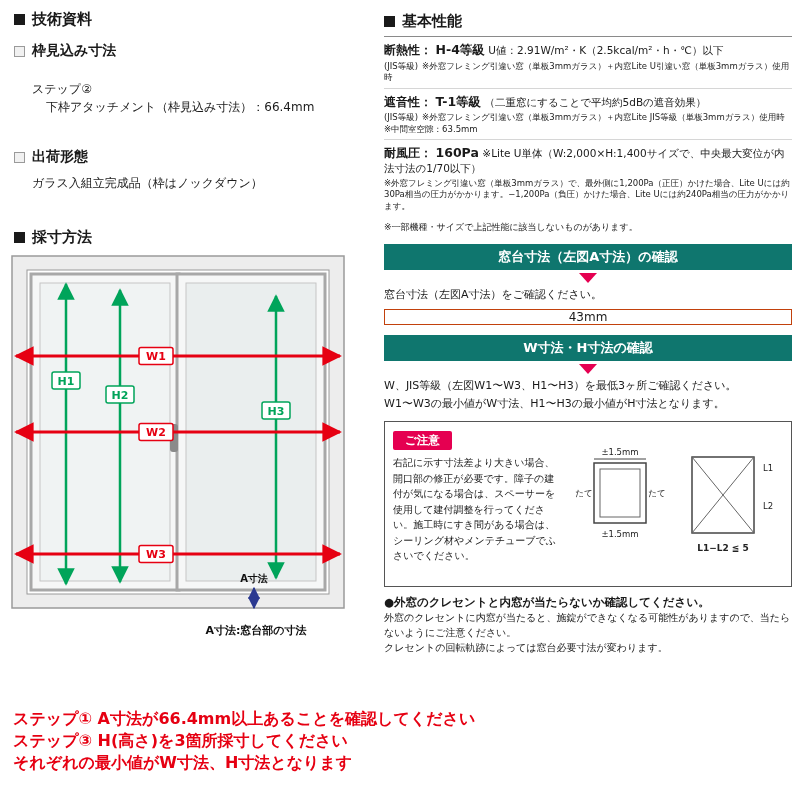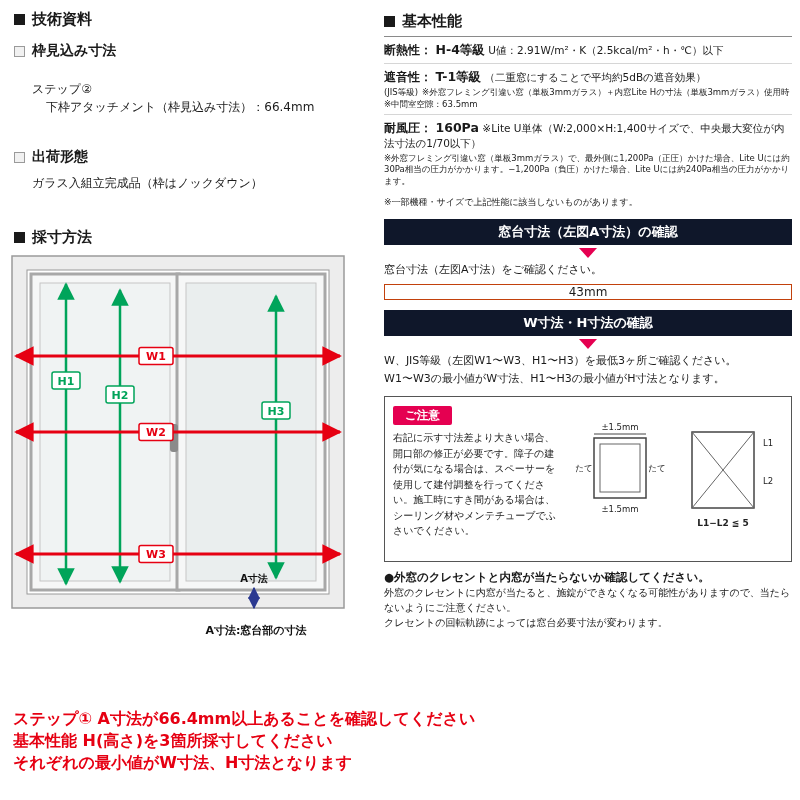--- a/index.html
+++ b/index.html
@@ -25,21 +25,21 @@
   .prow { padding:5px 0 4px 0; border-bottom:1px solid #d6d6d6; }
   .prow.last { border-bottom:none; }
   .pline1 { font-size:11px; line-height:1.3; }
   .plabel { font-weight:bold; font-size:12px; }
   .pgrade { font-weight:bold; font-size:12.5px; }
   .pdesc { font-size:10.5px; }
   .pline2 { font-size:8.5px; color:#222; line-height:1.35; margin-top:2px; }
   .psub { margin-right:4px; }
   .footnote { font-size:9px; margin-top:5px; }
 
-  .banner { background:#0f172a; color:#ffffff; font-weight:bold; font-size:13px;
+  .banner { background:#0f766e; color:#ffffff; font-weight:bold; font-size:13px;
             text-align:center; padding:4px 0; margin-top:10px; }
   .tri { width:0; height:0; border-left:9px solid transparent; border-right:9px solid transparent;
          border-top:10px solid #e50051; margin:3px auto 3px auto; }
   .rbody { font-size:11px; line-height:1.45; margin:4px 0 6px 0; }
   .valbox { border:1px solid #c2410c; text-align:center; font-size:12px; padding:0 0; }
 
   .caution { border:1px solid #555; margin-top:9px; padding:7px 8px; display:flex; gap:8px; }
   .c-left { width:168px; flex:0 0 auto; }
   .c-label { display:inline-block; background:#e50051; color:#fff; font-weight:bold;
              font-size:11.5px; padding:2px 12px; border-radius:2px; margin-bottom:5px; }
@@ -153,30 +153,33 @@
       <span class="sq"></span>
       <span>基本性能</span>
     </div>
 
     <div class="prow">
       <div class="pline1">
         <span class="plabel">断熱性：</span>
         <span class="pgrade">H-4等級</span>
         <span class="pdesc">U値：2.91W/m²・K（2.5kcal/m²・h・℃）以下</span>
       </div>
+      <div class="pline2">
+        <span class="psub">(JIS等級)</span><span class="pnote">※外窓フレミング引違い窓（単板3mmガラス）＋内窓Lite U引違い窓（単板3mmガラス）使用時</span>
+      </div>
     </div>
 
     <div class="prow">
       <div class="pline1">
         <span class="plabel">遮音性：</span>
         <span class="pgrade">T-1等級</span>
         <span class="pdesc">（二重窓にすることで平均約5dBの遮音効果）</span>
       </div>
       <div class="pline2">
-        <span class="psub">(JIS等級)</span><span class="pnote">※外窓フレミング引違い窓（単板3mmガラス）＋内窓Lite Hの寸法（単板3mmガラス）使用時 ※中間室空隙：63.5mm</span>
+        <span class="psub">(JIS等級)</span><span class="pnote">※外窓フレミング引違い窓（単板3mmガラス）＋内窓Lite JIS等級（単板3mmガラス）使用時 ※中間室空隙：63.5mm</span>
       </div>
     </div>
 
     <div class="prow last">
       <div class="pline1">
         <span class="plabel">耐風圧：</span>
         <span class="pgrade">160Pa</span>
         <span class="pdesc">※Lite U単体（W:2,000×H:1,400サイズで、中央最大変位が内法寸法の1/70以下）</span>
       </div>
       <div class="pline2">
@@ -225,17 +228,17 @@
     <div class="crescent">
       <div class="cres-title">●外窓のクレセントと内窓が当たらないか確認してください。</div>
       <div class="cres-line">外窓のクレセントに内窓が当たると、施錠ができなくなる可能性がありますので、当たらないようにご注意ください。</div>
       <div class="cres-line">クレセントの回転軌跡によっては窓台必要寸法が変わります。</div>
     </div>
 
   </div>
 
   <div class="steps">
     <div class="step">ステップ① A寸法が66.4mm以上あることを確認してください</div>
-    <div class="step">基本性能 H(高さ)を3箇所採寸してください</div>
+    <div class="step">ステップ③ H(高さ)を3箇所採寸してください</div>
     <div class="step">それぞれの最小値がW寸法、H寸法となります</div>
   </div>
 
 </div>
 
 </body></html>

